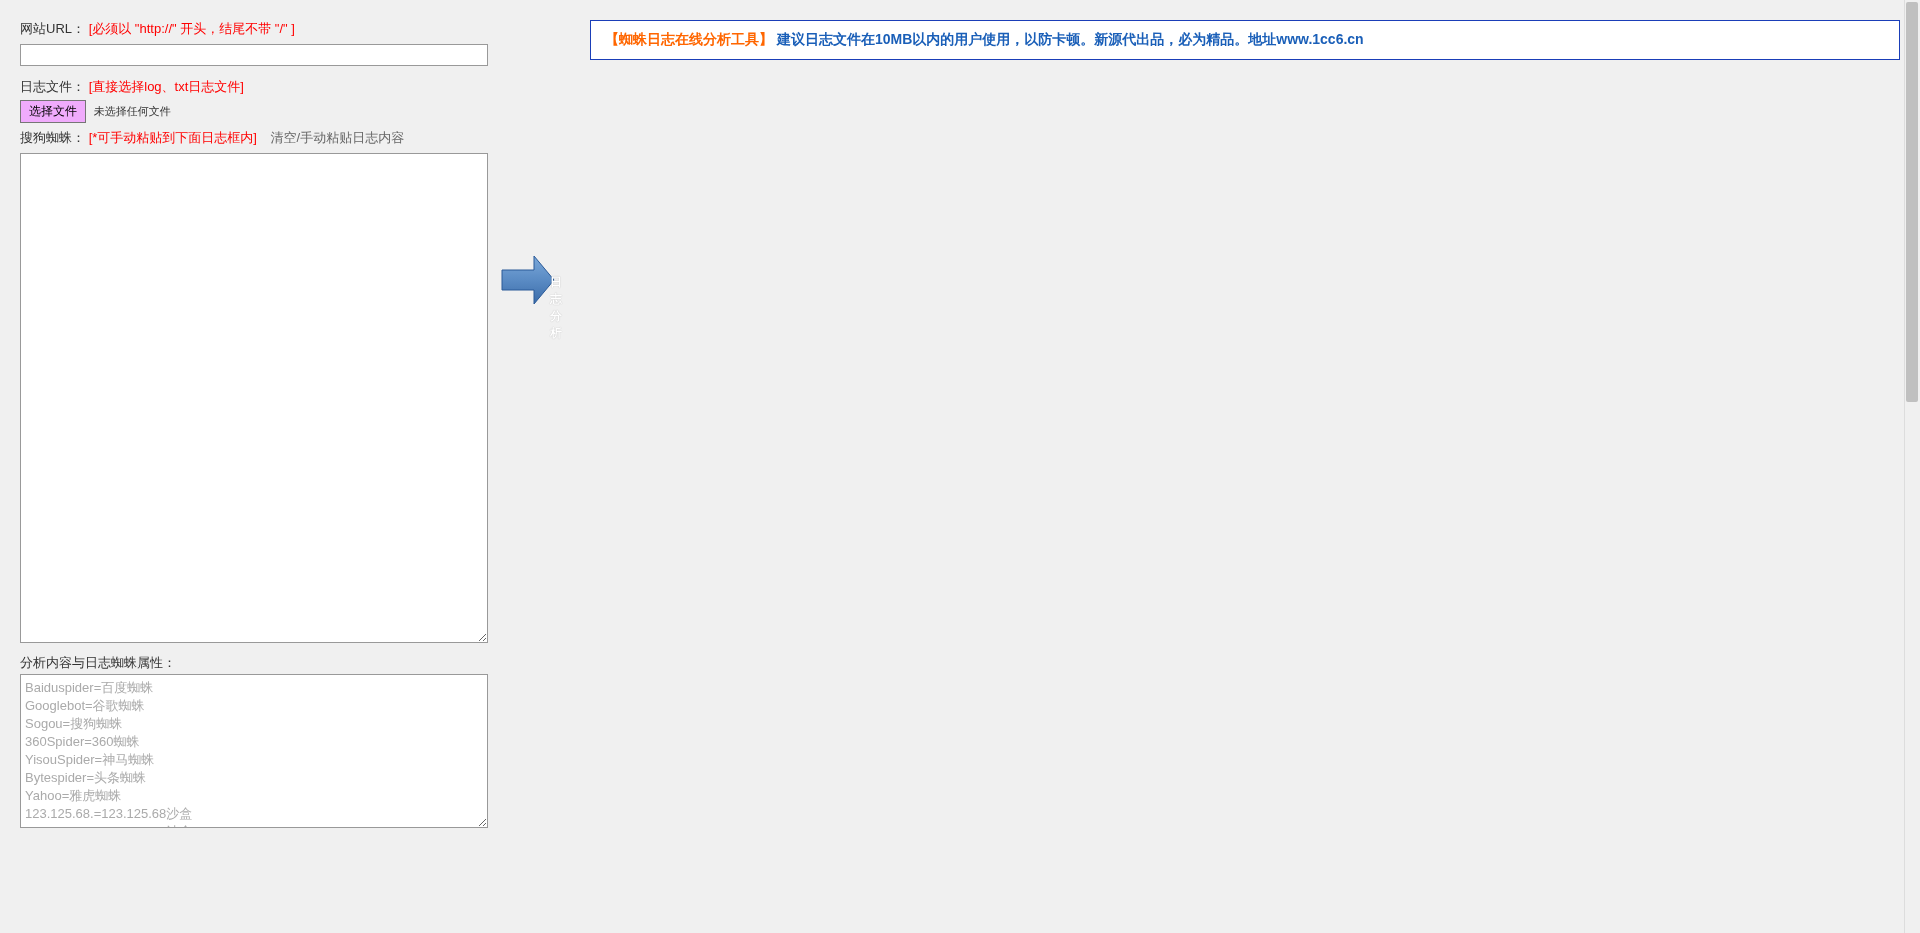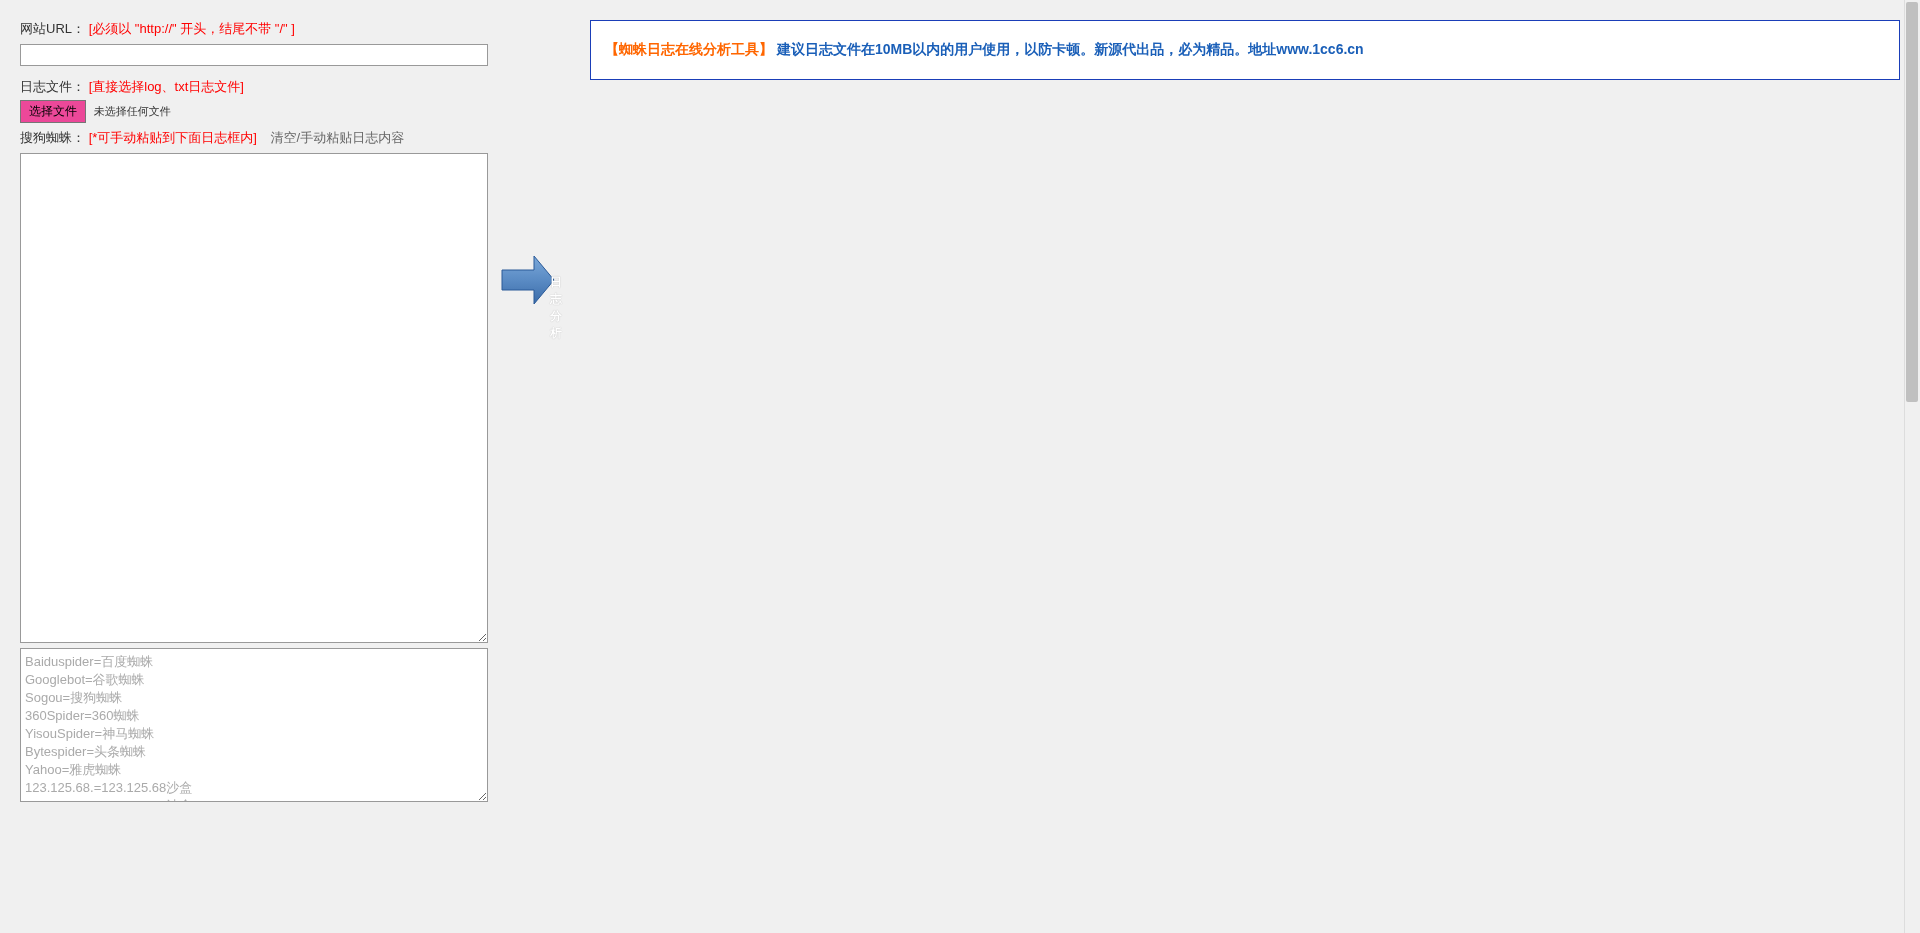--- a/index.html
+++ b/index.html
@@ -58,21 +58,21 @@
       background: #fff;
       padding: 2px 4px;
       font-size: 13px;
       margin-top: 2px;
     }
     .file-row {
       margin-top: 12px;
     }
     .file-button {
       border: 1px solid #767676;
-      background: #ec4899;
+      background: #f0abfc;
       padding: 2px 8px;
       font-size: 12px;
       cursor: pointer;
       font-family: inherit;
     }
     .file-status {
       margin-left: 4px;
       color: #333;
       font-size: 11px;
       margin-top: 8px;
@@ -127,21 +127,21 @@
       font-size: 12px;
       font-weight: bold;
       left: 4px;
       top: 24px;
       text-shadow: 0 0 1px rgba(0,0,0,0.3);
       padding-left: 46px;
     }
     .info-box {
       border: 1px solid #1a3eb8;
       background: #fff;
-      padding: 20px 14px;
+      padding: 10px 14px;
       font-size: 14px;
     }
     .info-orange {
       color: #ff6600;
       font-weight: bold;
     }
     .info-blue {
       color: #1a5fb8;
       font-weight: bold;
     }
@@ -185,20 +185,21 @@
       <span class="file-status">未选择任何文件</span>
     </div>
 
     <div class="form-row log-label-row">
       <span class="label">搜狗蜘蛛：</span>
       <span class="hint-red">[*可手动粘贴到下面日志框内]</span>
       <span class="hint-gray">清空/手动粘贴日志内容</span>
     </div>
     <textarea class="log-textarea" style=""></textarea>
 
+    <div class="analysis-label">分析内容与日志蜘蛛属性：</div>
     <textarea class="spider-textarea" style="">Baiduspider=百度蜘蛛
 Googlebot=谷歌蜘蛛
 Sogou=搜狗蜘蛛
 360Spider=360蜘蛛
 YisouSpider=神马蜘蛛
 Bytespider=头条蜘蛛
 Yahoo=雅虎蜘蛛
 123.125.68.=123.125.68沙盒
 220.181.68.=220.181.68沙盒
 220.181.7.=220.181.7预备抓取</textarea>

